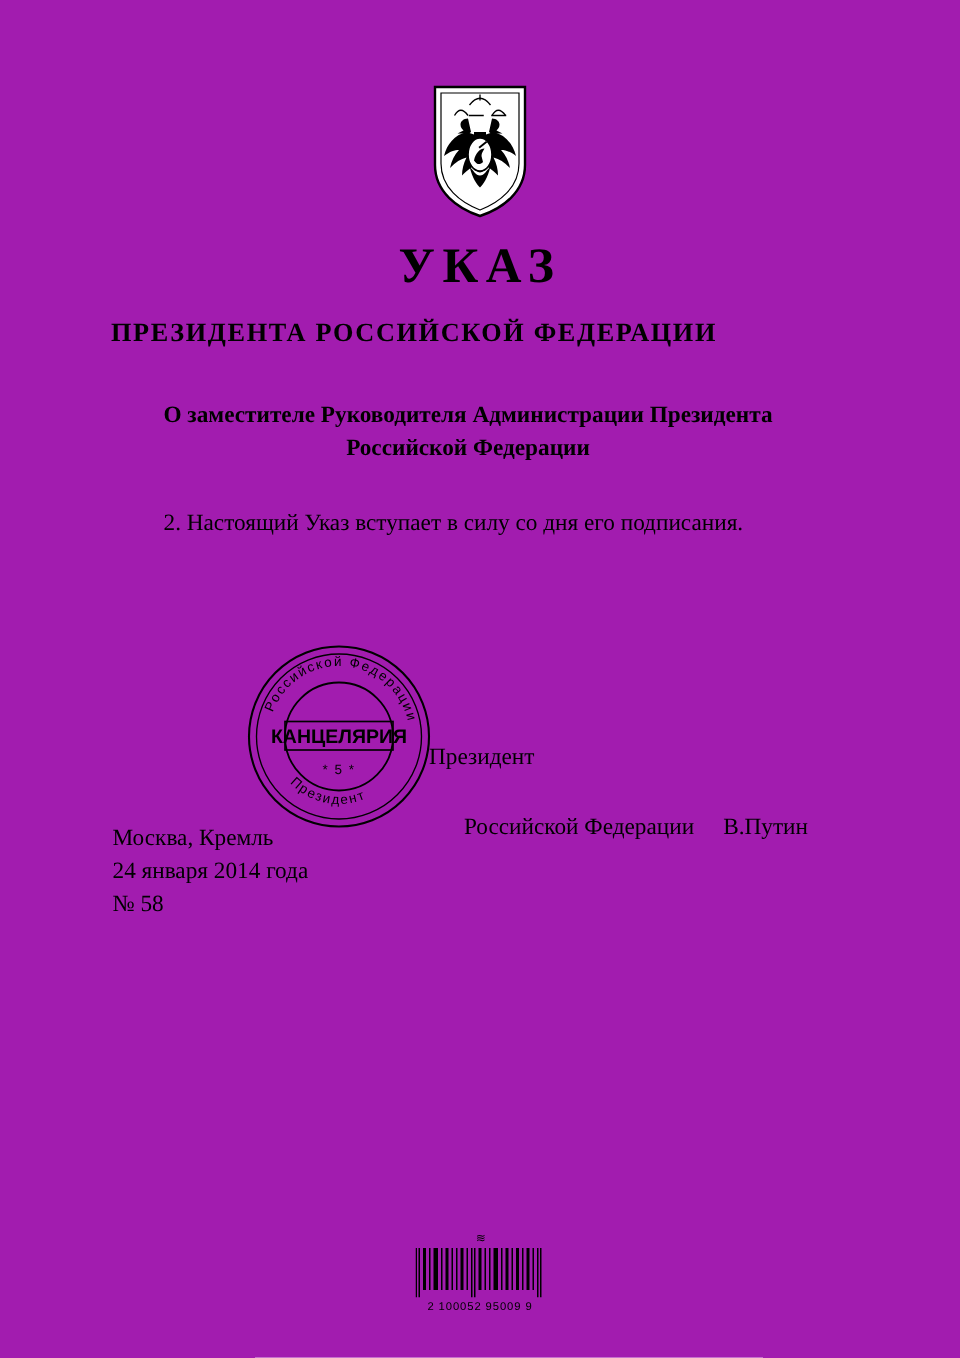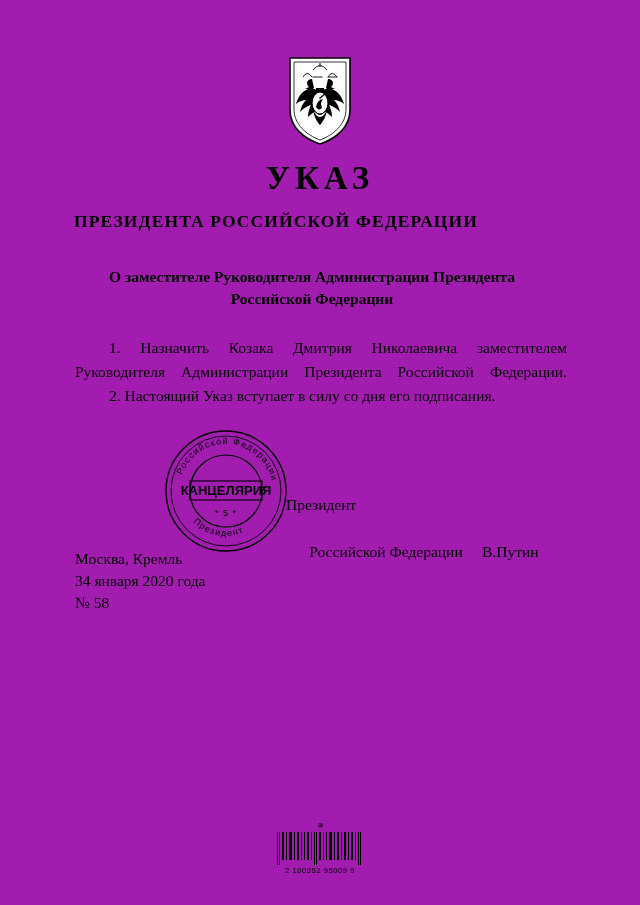--- a/index.html
+++ b/index.html
@@ -191,21 +191,20 @@
       </g>
     </svg>
   </div>
 
   <div class="doc-title">УКАЗ</div>
   <div class="doc-subtitle">ПРЕЗИДЕНТА РОССИЙСКОЙ ФЕДЕРАЦИИ</div>
 
   <div class="doc-heading">О заместителе Руководителя Администрации Президента Российской Федерации</div>
 
   <div class="body-block">
-    <div class="para-1">1. Назначить Козака Дмитрия Николаевича заместителем Руководителя Администрации Президента Российской Федерации.</div>
     <div class="para-2">2. Настоящий Указ вступает в силу со дня его подписания.</div>
   </div>
 
   <svg class="stamp" viewBox="0 0 126 126" aria-hidden="true">
     <defs>
       <path id="arcTop" d="M 16 63 A 47 47 0 0 1 110 63"></path>
       <path id="arcBottom" d="M 18 63 A 45 45 0 0 0 108 63"></path>
     </defs>
     <circle cx="63" cy="63" r="60" fill="none" stroke="#000" stroke-width="1.4"></circle>
     <circle cx="63" cy="63" r="55" fill="none" stroke="#000" stroke-width="0.9"></circle>
@@ -223,21 +222,21 @@
 
   <div class="signature">
     <div>Президент</div>
     <div class="line2">
       <span>Российской Федерации</span><span>&nbsp;&nbsp;&nbsp;&nbsp;&nbsp;</span><span>В.Путин</span>
     </div>
   </div>
 
   <div class="imprint">
     <div>Москва, Кремль</div>
-    <div>34 января 2020 года</div>
+    <div>24 января 2014 года</div>
     <div>№ 58</div>
   </div>
 
   <div class="barcode-wrap">
     <div class="barcode-marks">≋</div>
     <svg class="barcode-bars" width="86" height="33" viewBox="0 0 86 33" aria-hidden="true">
       <g fill="#000">
         <rect x="0" y="0" width="1" height="33"></rect>
         <rect x="2" y="0" width="1" height="33"></rect>
         <rect x="5" y="0" width="2" height="28"></rect>

